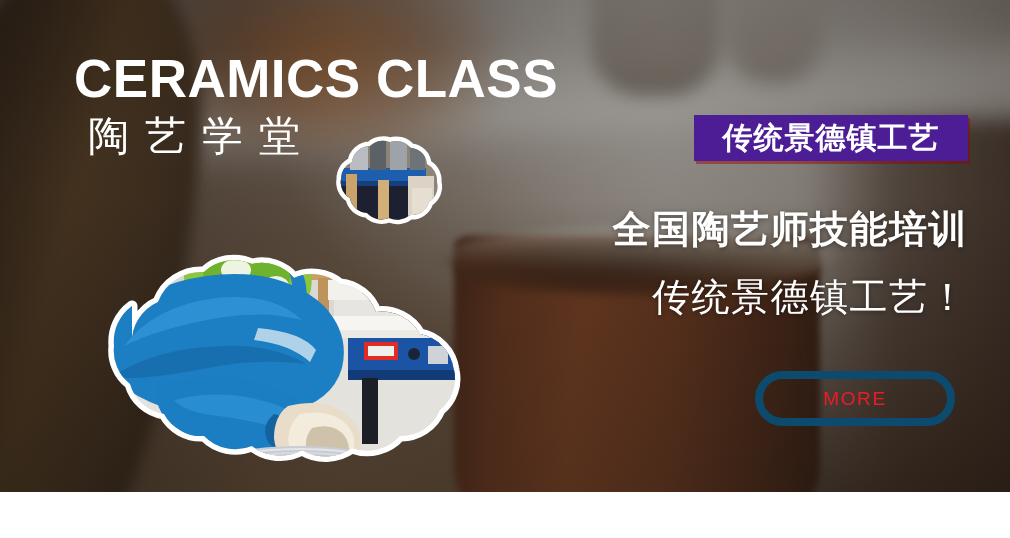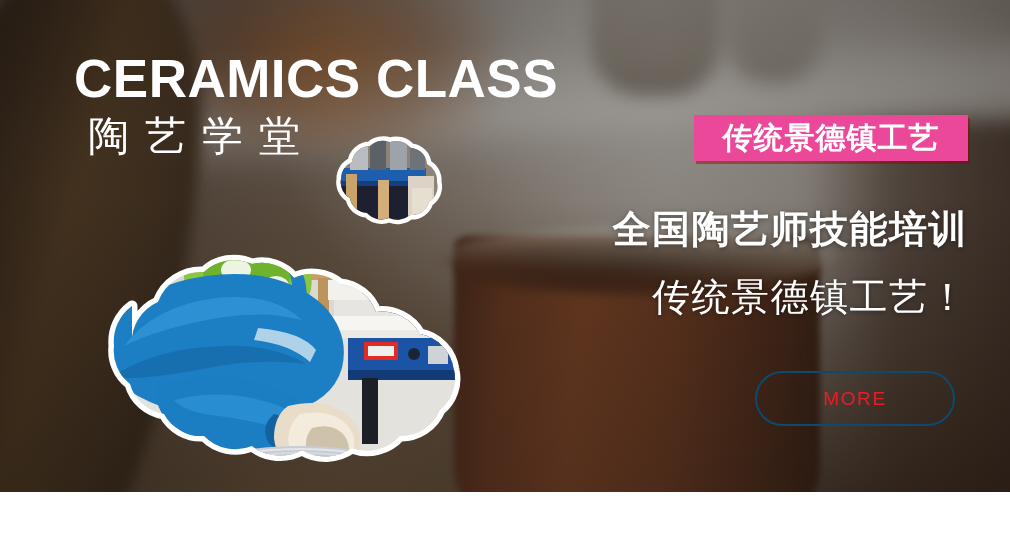--- a/index.html
+++ b/index.html
@@ -219,21 +219,21 @@
     margin-left: 20px;
   }
 
   
   .badge {
     position: absolute;
     left: 694px;
     top: 115px;
     width: 274px;
     height: 46px;
-    background: #ec4899;
+    background: #4c1d95;
     box-shadow: 2px 3px 0 rgba(150,0,0,0.45);
     display: flex;
     align-items: center;
     justify-content: center;
   }
   .badge-text {
     font-size: 30px;
     line-height: 1;
     font-weight: bold;
     letter-spacing: 1px;
@@ -268,21 +268,21 @@
     text-shadow: 0 1px 5px rgba(0,0,0,0.40);
   }
 
   .more-btn {
     position: absolute;
     left: 755px;
     top: 371px;
     width: 200px;
     height: 55px;
     box-sizing: border-box;
-    border: 2px solid #0c4a6e;
+    border: 8px solid #0c4a6e;
     border-radius: 28px;
     background: transparent;
     display: flex;
     align-items: center;
     justify-content: center;
     cursor: pointer;
   }
   .more-label {
     font-size: 19px;
     line-height: 1;

